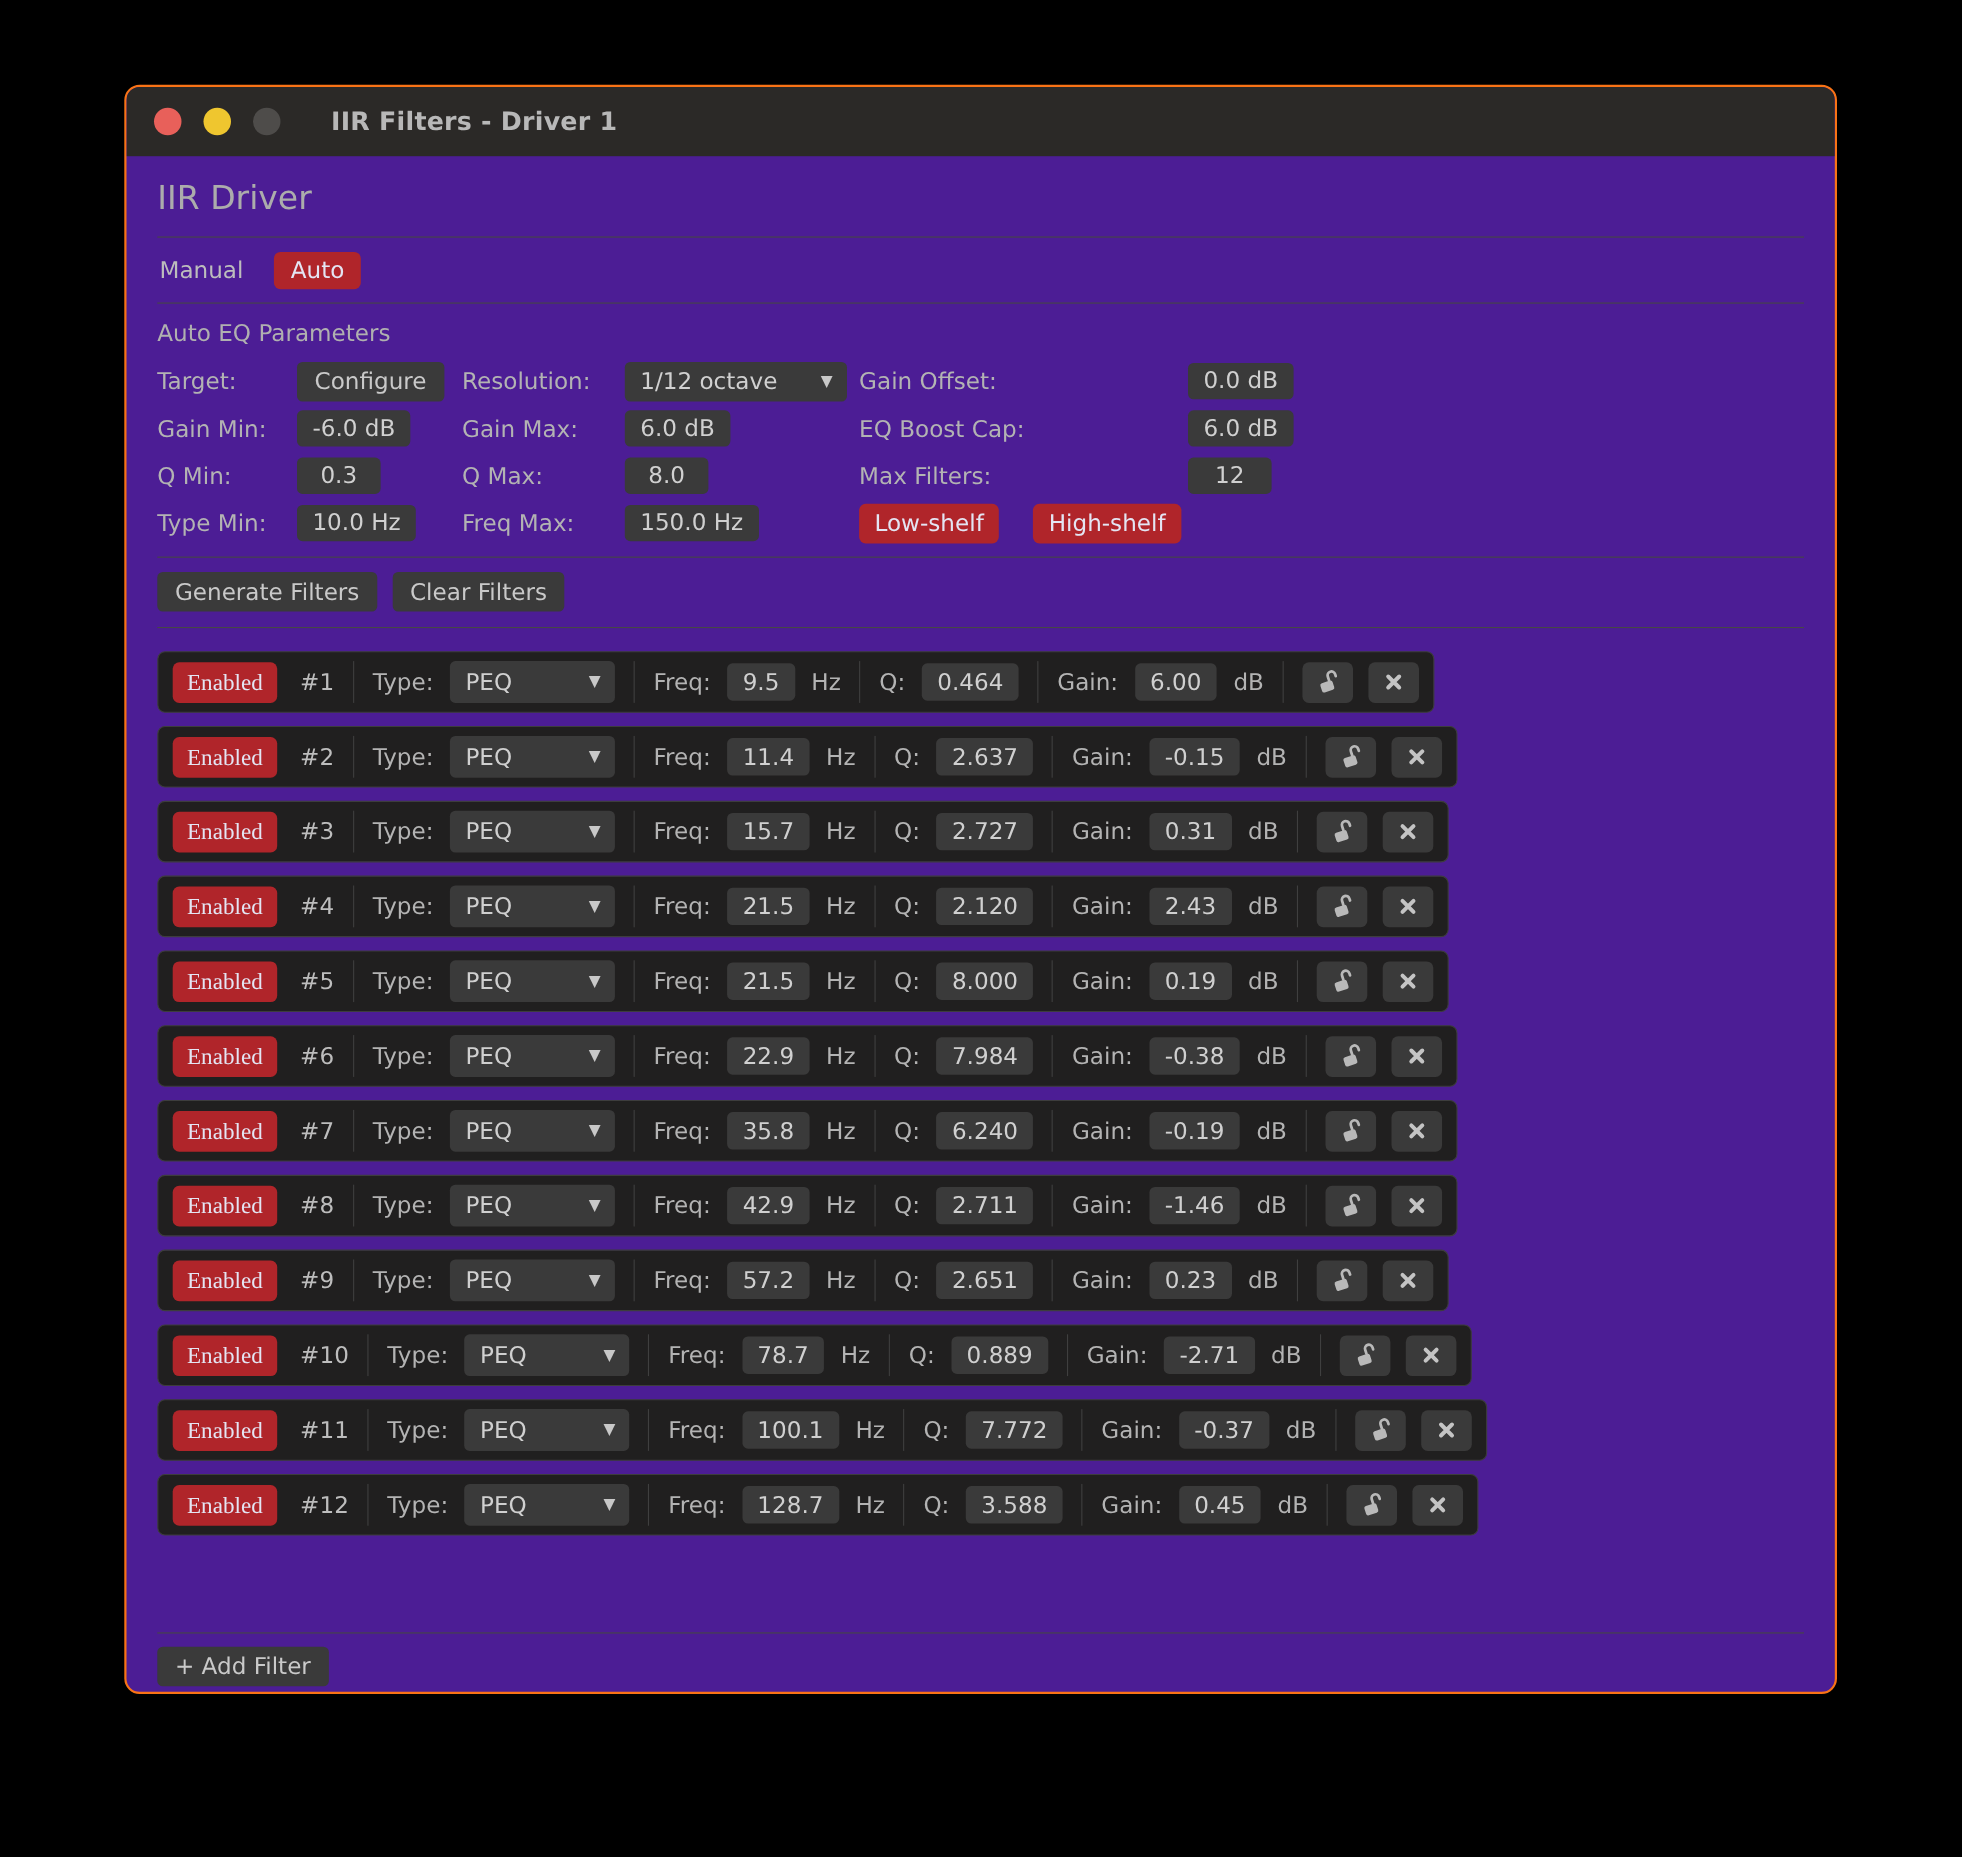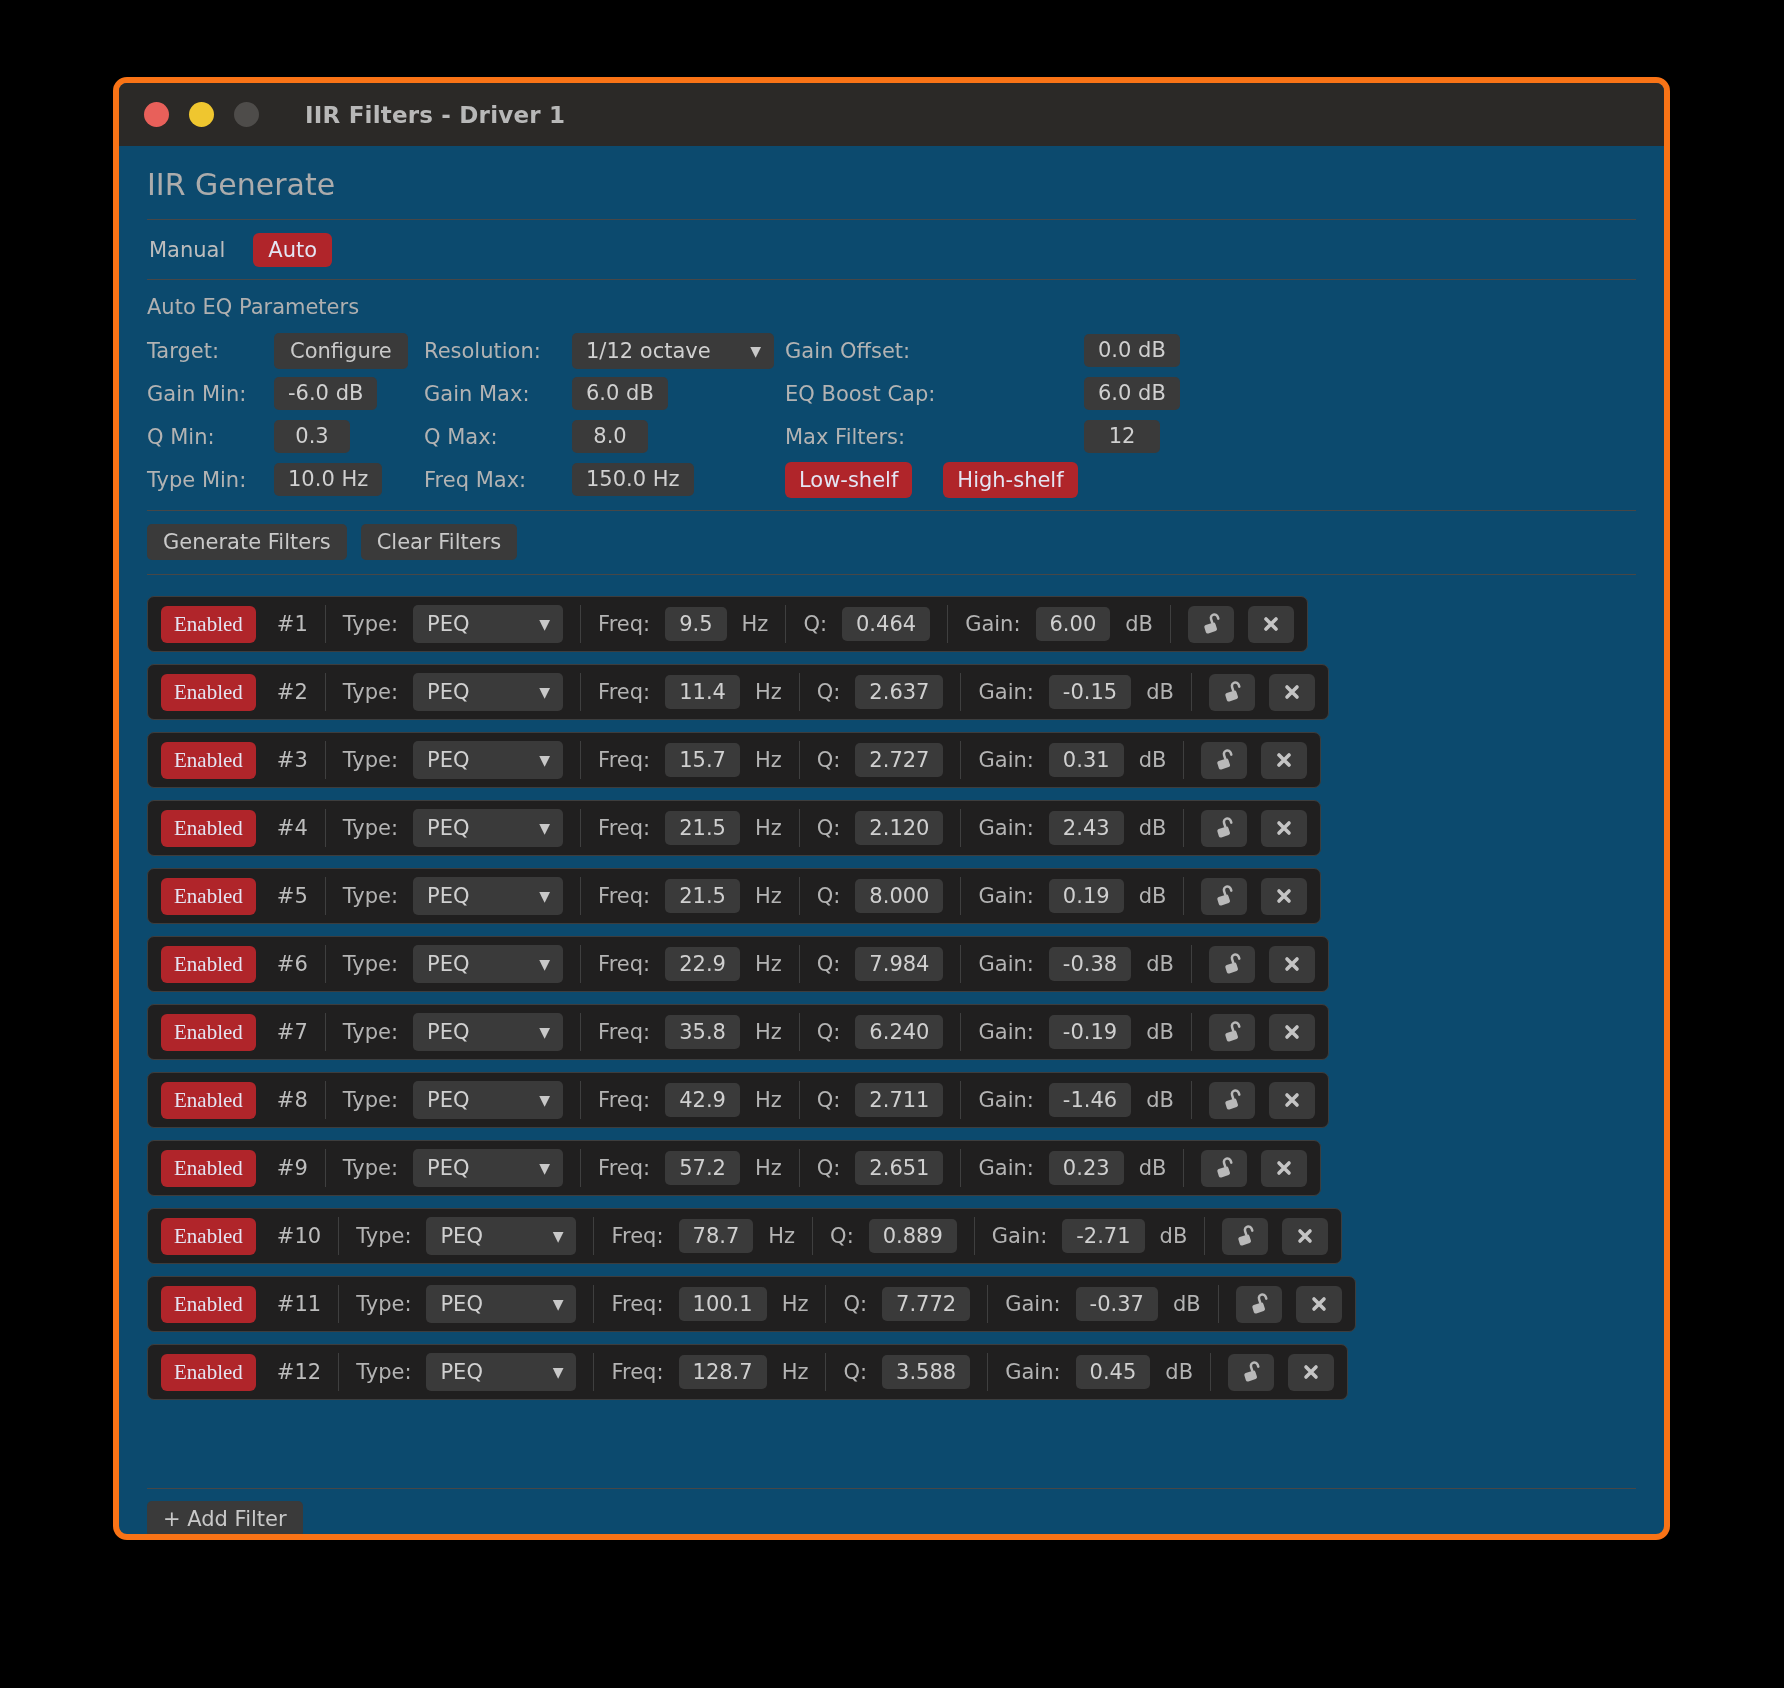--- a/index.html
+++ b/index.html
@@ -3,21 +3,21 @@
 <meta charset="utf-8">
 <style>
   * { margin:0; padding:0; box-sizing:border-box; }
   html,body { background:#000; }
   .stage {
     position:relative; width:1784px; height:1688px; background:#000;
     font-family:"DejaVu Sans","Liberation Sans",sans-serif;
   }
   .window {
     position:absolute; left:113px; top:77px; width:1557px; height:1463px;
-    background:#0c4a6e; border:6px solid #f97316; border-radius:14px; overflow:hidden;
+    background:#4c1d95; border:2px solid #f97316; border-radius:14px; overflow:hidden;
   }
   
   .titlebar {
     height:63px; background:#2b2927; display:flex; align-items:center; padding-left:25px;
   }
   .tl { width:25px; height:25px; border-radius:50%; margin-right:20px; display:inline-block; }
   .tl.red { background:#e8605a; }
   .tl.yellow { background:#efc62f; }
   .tl.gray { background:#4e4c4a; }
   .win-title { margin-left:26px; font-size:23px; font-weight:bold; color:#b8b8b8; letter-spacing:.2px; }
@@ -101,21 +101,21 @@
 
     <div class="titlebar">
       <span class="tl red"></span>
       <span class="tl yellow"></span>
       <span class="tl gray"></span>
       <span class="win-title">IIR Filters - Driver 1</span>
     </div>
 
     <div class="content">
 
-      <h1 class="page-title">IIR Generate</h1>
+      <h1 class="page-title">IIR Driver</h1>
 
       <div class="tabs">
         <span class="tab">Manual</span>
         <span class="tab active">Auto</span>
       </div>
 
       <div class="section-title">Auto EQ Parameters</div>
 
       <div class="params-grid">
 

